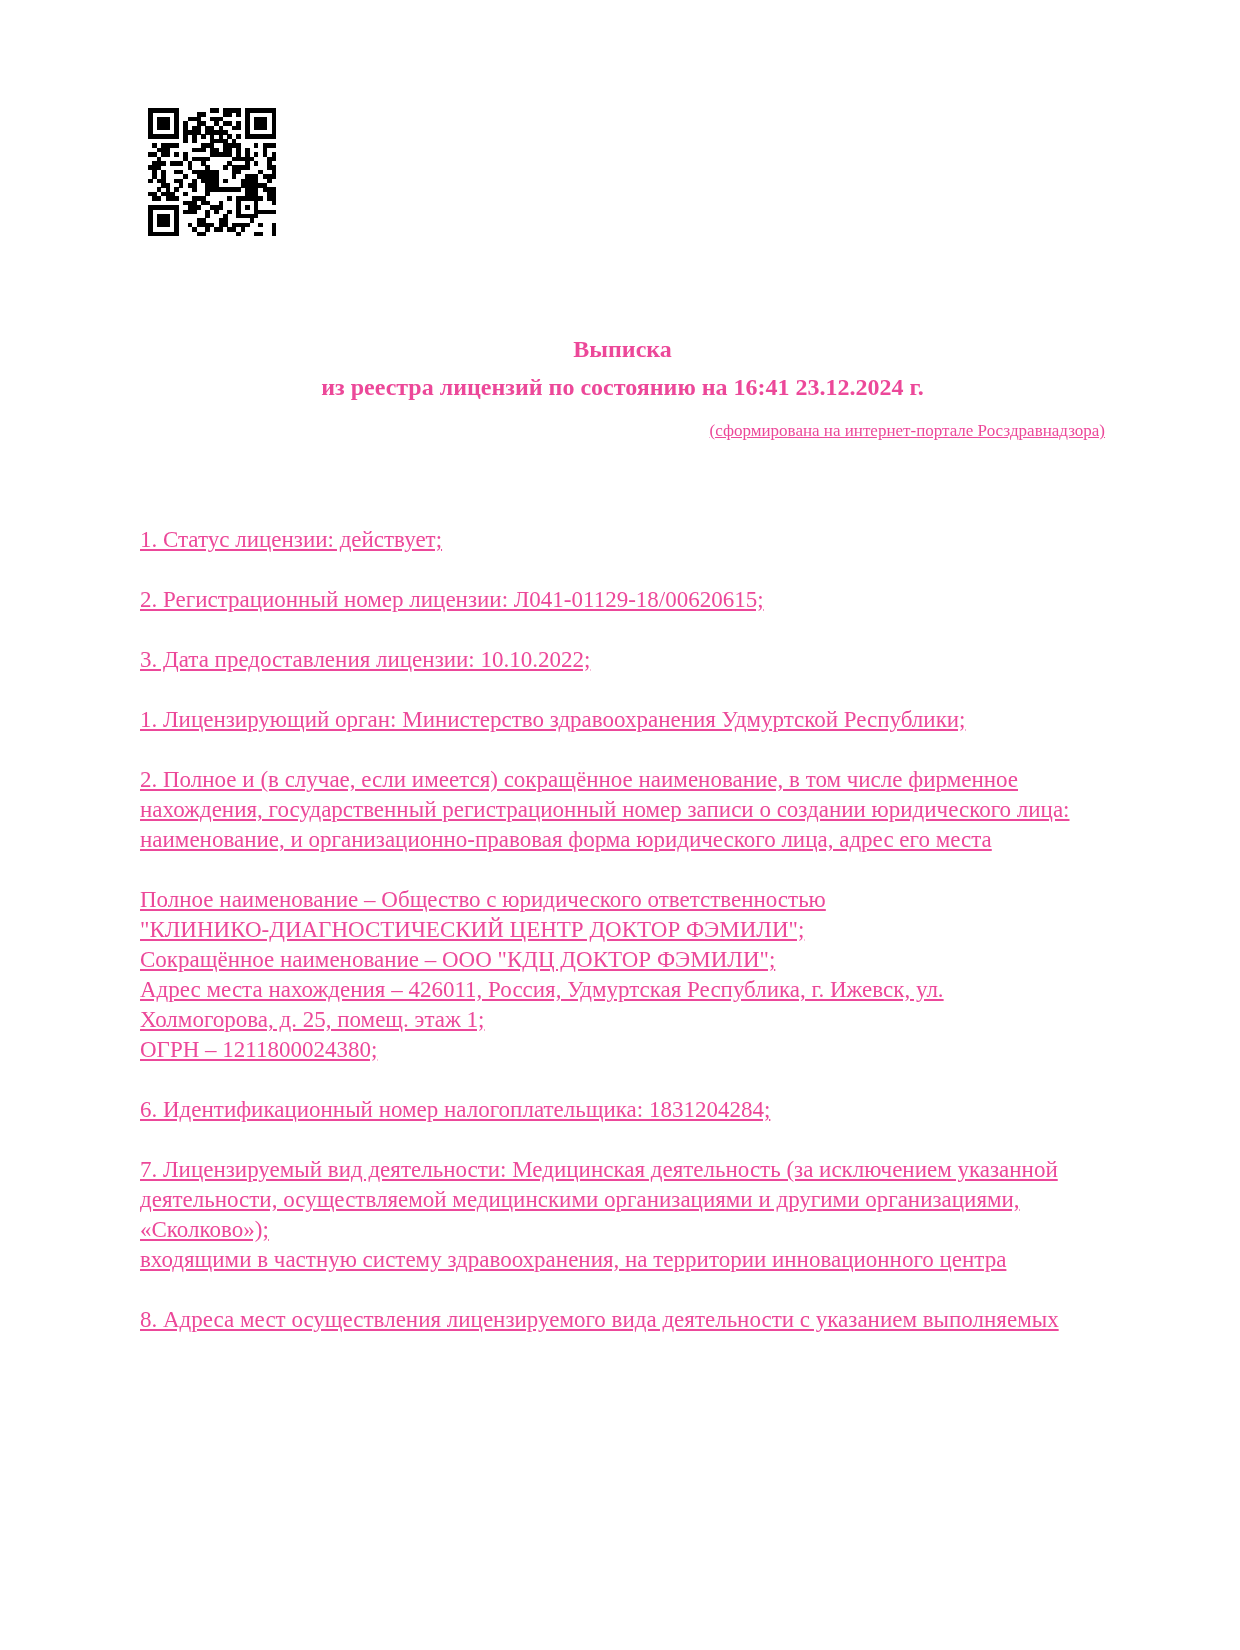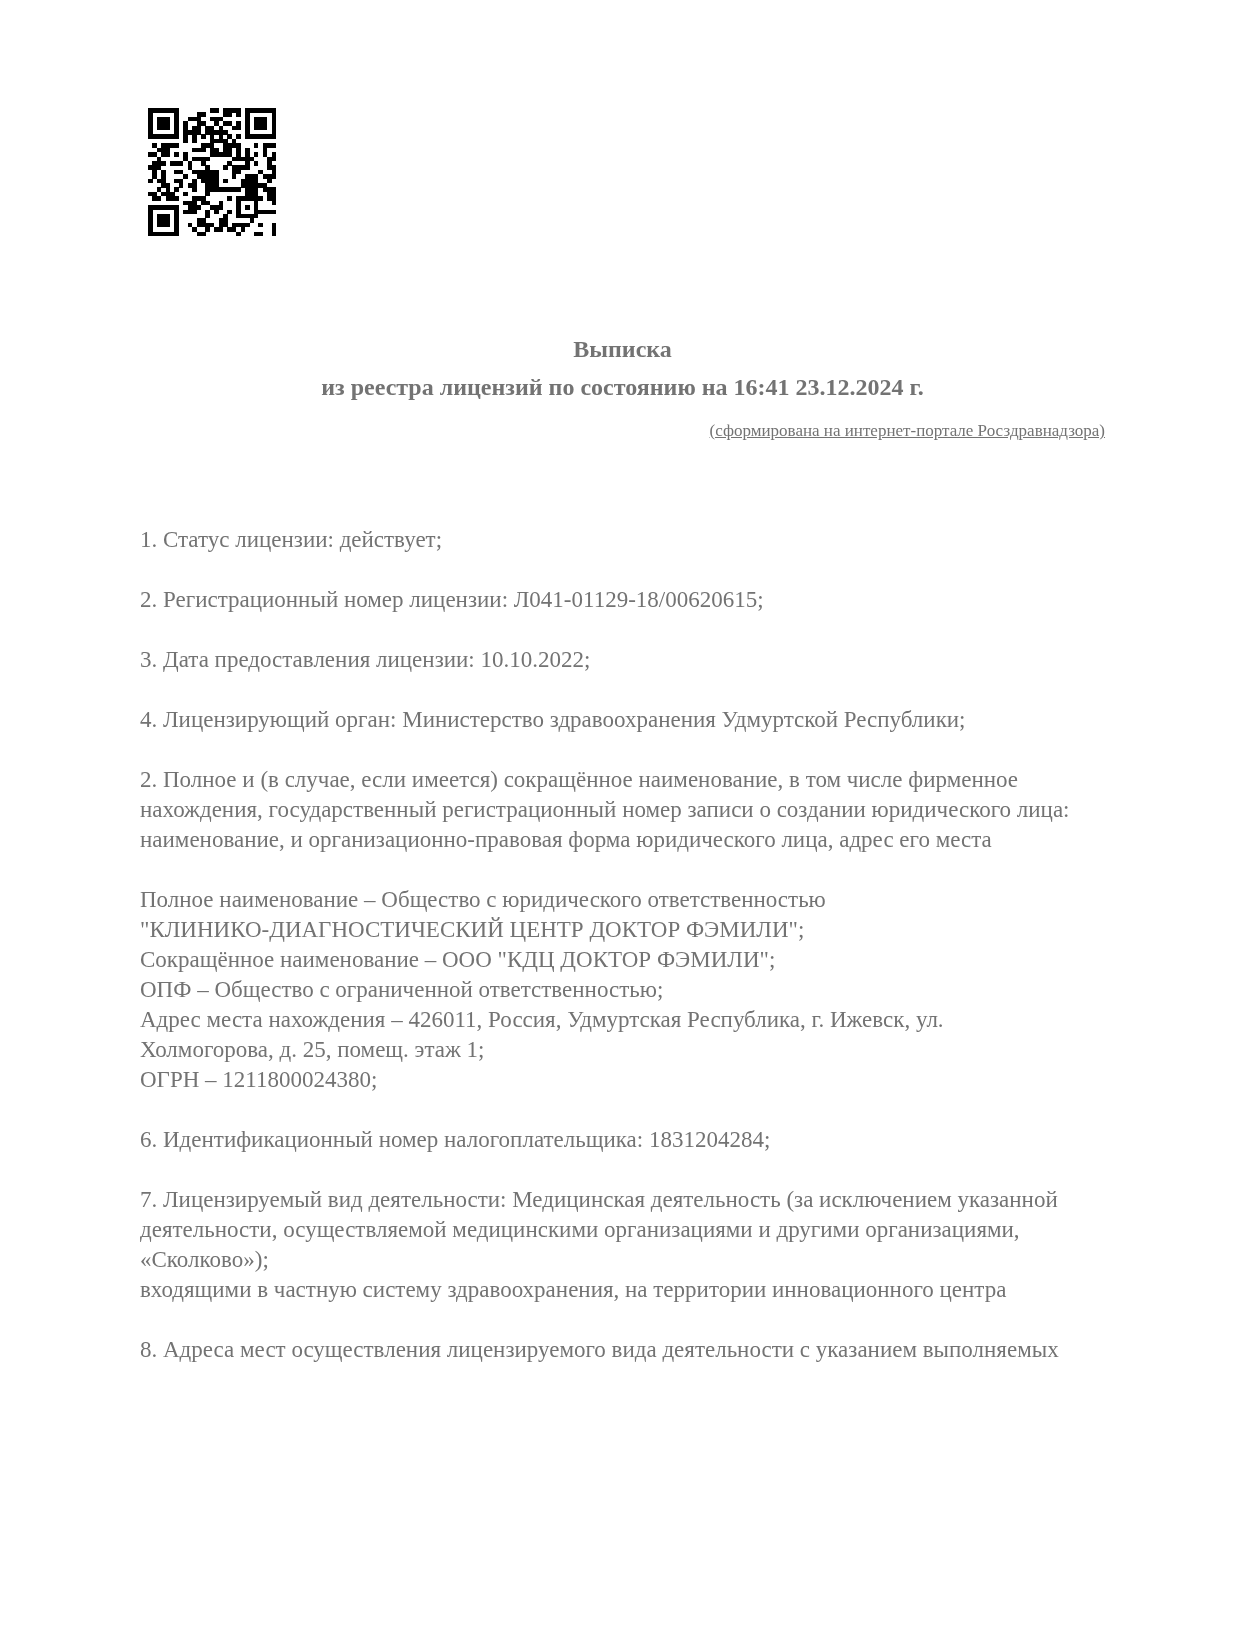--- a/index.html
+++ b/index.html
@@ -1,21 +1,21 @@
 <!DOCTYPE html>
 <html lang="ru"><head>
 <meta charset="utf-8">
 <style>
   html, body { margin: 0; padding: 0; background: #ffffff; }
   .page {
     position: relative;
     width: 1157px;
     height: 1650px;
     background: #ffffff;
-    color: #737373;
+    color: #ec4899;
     font-family: "Liberation Serif", "DejaVu Serif", serif;
     overflow: hidden;
   }
   .qr {
     position: absolute;
     left: 148px;
     top: 108px;
     width: 128px;
     height: 128px;
   }
@@ -35,21 +35,21 @@
   }
   .subtitle {
     text-align: right;
     font-size: 17px;
     line-height: 22px;
     margin-top: 14px;
     white-space: nowrap;
     text-decoration: underline;
   }
   .body-text { margin-top: 83px; }
-  .para { margin-bottom: 30px; }
+  .para { margin-bottom: 30px; text-decoration: underline; }
   .para:last-child { margin-bottom: 0; }
   .line {
     font-size: 23px;
     line-height: 30px;
     white-space: nowrap;
   }
 </style>
 </head>
 <body>
 
@@ -488,34 +488,33 @@
 
       <div class="para">
         <div class="line">2. Регистрационный номер лицензии: Л041-01129-18/00620615;</div>
       </div>
 
       <div class="para">
         <div class="line">3. Дата предоставления лицензии: 10.10.2022;</div>
       </div>
 
       <div class="para">
-        <div class="line">4. Лицензирующий орган: Министерство здравоохранения Удмуртской Республики;</div>
+        <div class="line">1. Лицензирующий орган: Министерство здравоохранения Удмуртской Республики;</div>
       </div>
 
       <div class="para">
         <div class="line">2. Полное и (в случае, если имеется) сокращённое наименование, в том числе фирменное</div>
         <div class="line">нахождения, государственный регистрационный номер записи о создании юридического лица:</div>
         <div class="line">наименование, и организационно-правовая форма юридического лица, адрес его места</div>
       </div>
 
       <div class="para">
         <div class="line">Полное наименование – Общество с юридического ответственностью</div>
         <div class="line">"КЛИНИКО-ДИАГНОСТИЧЕСКИЙ ЦЕНТР ДОКТОР ФЭМИЛИ";</div>
         <div class="line">Сокращённое наименование – ООО "КДЦ ДОКТОР ФЭМИЛИ";</div>
-        <div class="line">ОПФ – Общество с ограниченной ответственностью;</div>
         <div class="line">Адрес места нахождения – 426011, Россия, Удмуртская Республика, г. Ижевск, ул.</div>
         <div class="line">Холмогорова, д. 25, помещ. этаж 1;</div>
         <div class="line">ОГРН – 1211800024380;</div>
       </div>
 
       <div class="para">
         <div class="line">6. Идентификационный номер налогоплательщика: 1831204284;</div>
       </div>
 
       <div class="para">

